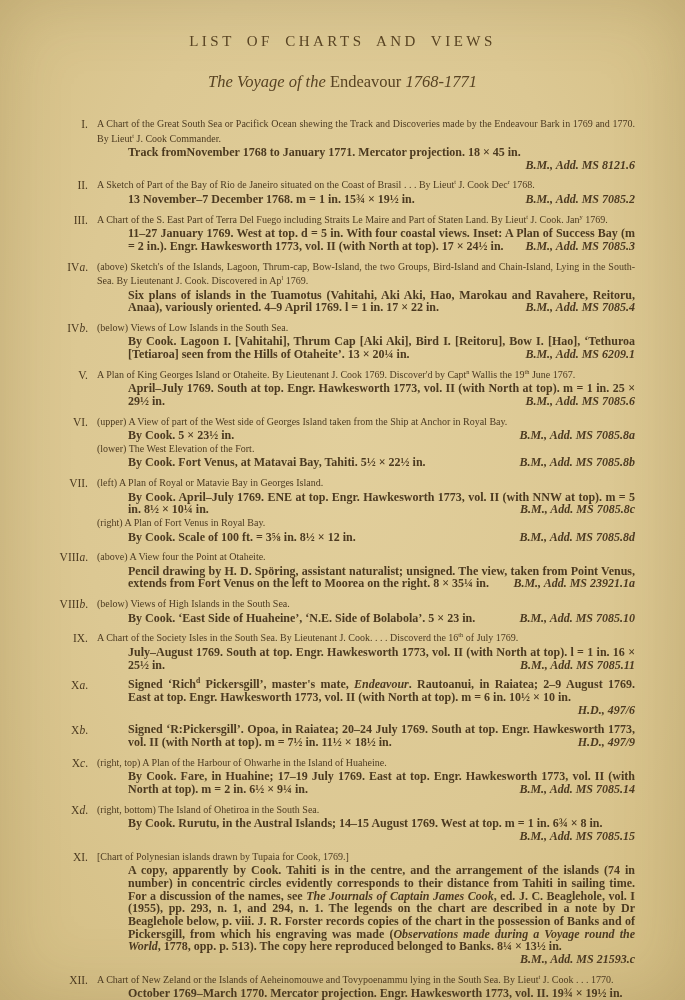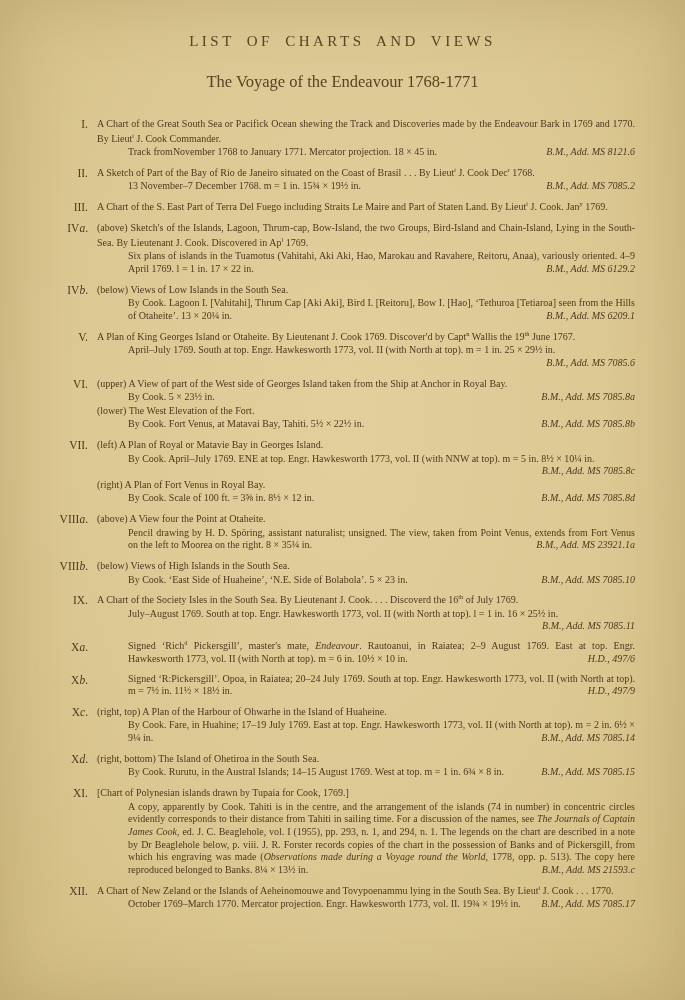--- a/index.html
+++ b/index.html
@@ -22,21 +22,21 @@
     letter-spacing: 3.5px;
     word-spacing: 5px;
     color: #584323;
   }
   .subtitle {
     text-align: center;
     margin-top: 22px;
     font-size: 16.5px;
     color: #584323;
   }
-  .subtitle .it { }
+  .subtitle .it { font-style: italic; }
   .subtitle .rom { font-style: normal; }
   .entries {
     margin: 25px 50px 0 38px;
   }
   .entry {
     display: flex;
     margin-bottom: 7px;
   }
   .num {
     flex: 0 0 50px;
@@ -47,25 +47,26 @@
     white-space: nowrap;
   }
   .num i { font-style: italic; }
   .ebody { flex: 1 1 auto; min-width: 0; }
   .etitle {
     font-size: 10px;
     line-height: 14.5px;
     text-align: justify;
   }
   .edetail {
-    font-size: 10px;
+    font-size: 12px;
     line-height: 12.7px;
     margin-left: 31px;
     text-align: justify;
     display: flow-root;
+    font-weight: bold;
   }
   .edetail .ref {
     float: right;
     font-style: italic;
     margin-left: 14px;
     white-space: nowrap;
   }
   sup { font-size: 64%; line-height: 0; vertical-align: super; letter-spacing: 0; }
 </style>
 </head>
@@ -90,27 +91,28 @@
         <div class="num">II.</div>
         <div class="ebody">
           <div class="etitle">A Sketch of Part of the Bay of Rio de Janeiro situated on the Coast of Brasil . . . By Lieut<sup>t</sup> J. Cook Dec<sup>r</sup> 1768.</div>
           <div class="edetail">13 November–7 December 1768. m = 1 in. 15¾ × 19½ in. <span class="ref">B.M., Add. MS 7085.2</span></div>
         </div>
       </div>
       <div class="entry">
         <div class="num">III.</div>
         <div class="ebody">
           <div class="etitle">A Chart of the S. East Part of Terra Del Fuego including Straits Le Maire and Part of Staten Land. By Lieut<sup>t</sup> J. Cook. Jan<sup>y</sup> 1769.</div>
+          <div class="edetail">11–27 January 1769. West at top. d = 5 in. With four coastal views. Inset: A Plan of Success Bay (m = 2 in.). Engr. Hawkesworth 1773, vol. II (with North at top). 17 × 24½ in. <span class="ref">B.M., Add. MS 7085.3</span></div>
         </div>
       </div>
       <div class="entry">
         <div class="num">IV<i>a</i>.</div>
         <div class="ebody">
           <div class="etitle">(above) Sketch's of the Islands, Lagoon, Thrum-cap, Bow-Island, the two Groups, Bird-Island and Chain-Island, Lying in the South-Sea. By Lieutenant J. Cook. Discovered in Ap<sup>l</sup> 1769.</div>
-          <div class="edetail">Six plans of islands in the Tuamotus (Vahitahi, Aki Aki, Hao, Marokau and Ravahere, Reitoru, Anaa), variously oriented. 4–9 April 1769. l = 1 in. 17 × 22 in. <span class="ref">B.M., Add. MS 6129.2</span></div>
+          <div class="edetail">Six plans of islands in the Tuamotus (Vahitahi, Aki Aki, Hao, Marokau and Ravahere, Reitoru, Anaa), variously oriented. 4–9 April 1769. l = 1 in. 17 × 22 in. <span class="ref">B.M., Add. MS 7085.4</span></div>
         </div>
       </div>
       <div class="entry">
         <div class="num">IV<i>b</i>.</div>
         <div class="ebody">
           <div class="etitle">(below) Views of Low Islands in the South Sea.</div>
           <div class="edetail">By Cook. Lagoon I. [Vahitahi], Thrum Cap [Aki Aki], Bird I. [Reitoru], Bow I. [Hao], ‘Tethuroa [Tetiaroa] seen from the Hills of Otaheite’. 13 × 20¼ in. <span class="ref">B.M., Add. MS 6209.1</span></div>
         </div>
       </div>
       <div class="entry">

